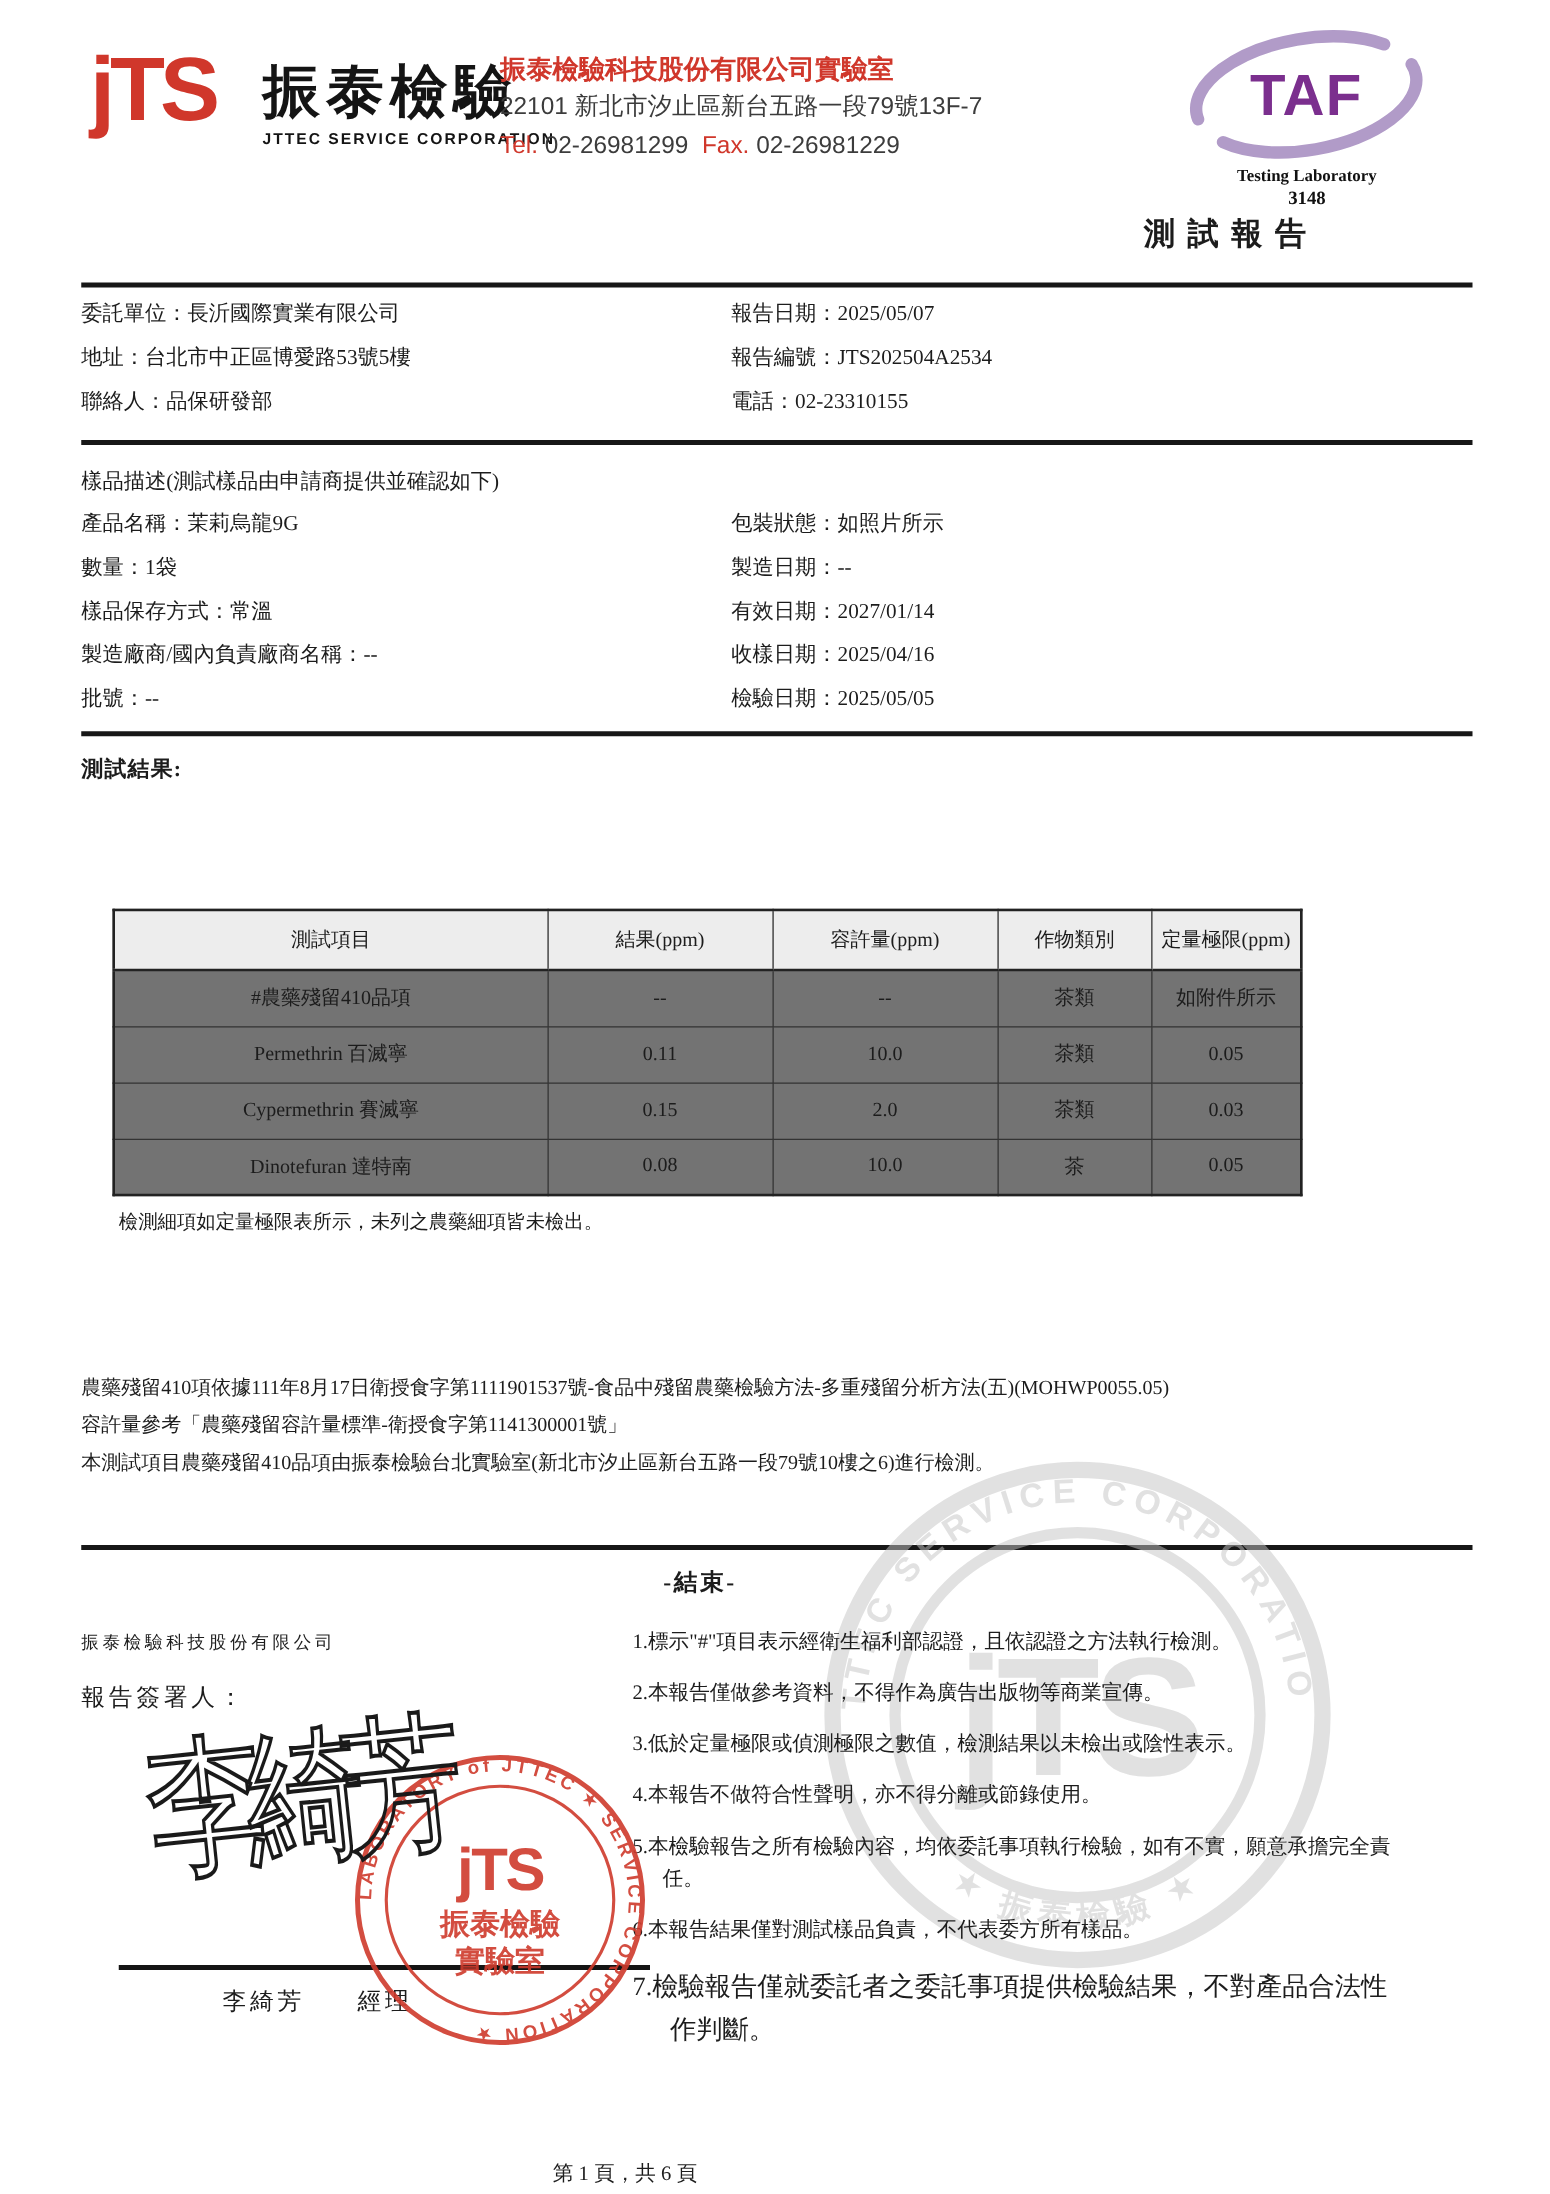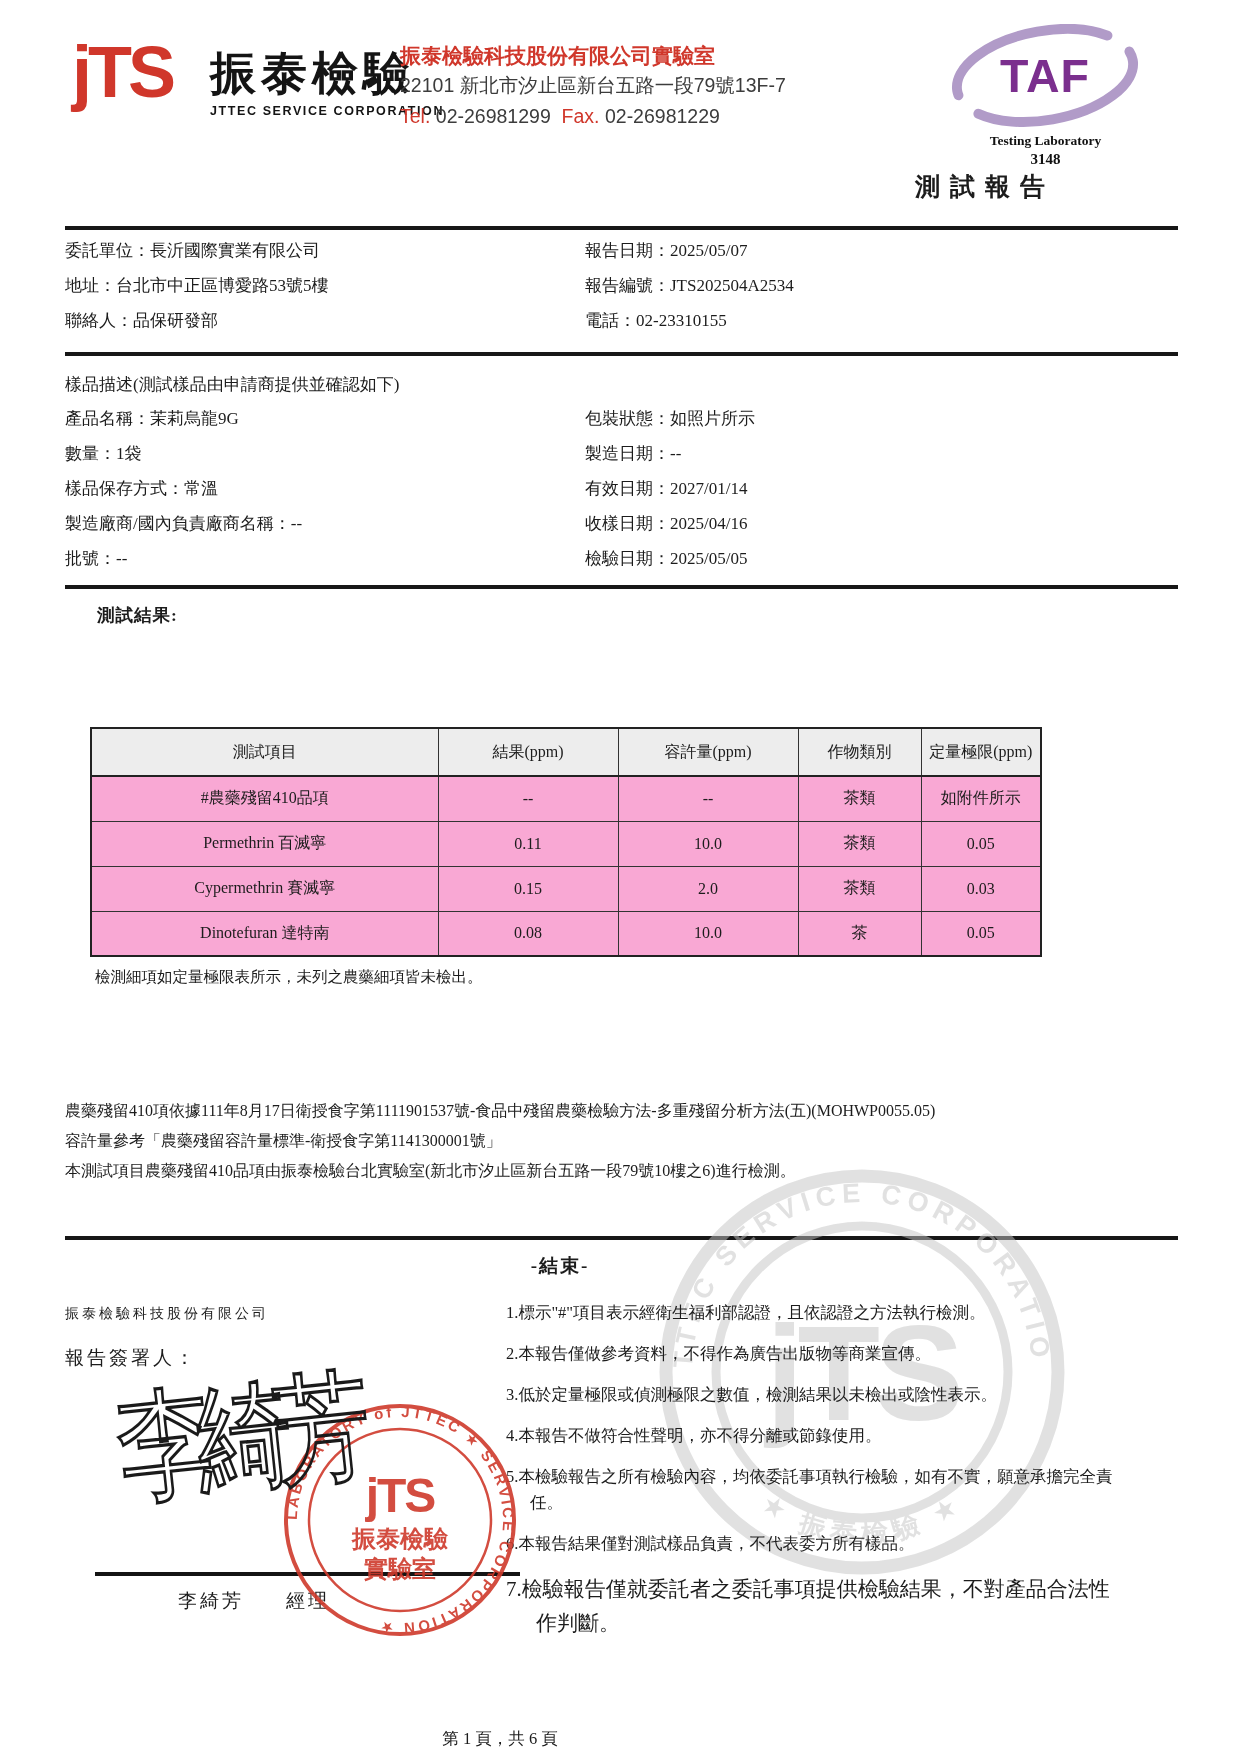--- a/index.html
+++ b/index.html
@@ -32,24 +32,24 @@
   .taf-number  { font-size:15px;  font-weight:bold; text-align:center; color:#111; }
   .taf-text { font-family:"Liberation Sans","DejaVu Sans",sans-serif; font-size:47px; font-weight:900; fill:#7b2f8e; letter-spacing:1px; }
 
   
   .doc-title { width:990px; left:65px; text-align:right; font-size:25px; font-weight:bold; letter-spacing:10px; }
   .rule { position:absolute; left:65px; width:1113px; height:4px; background:#171717; }
 
   
   .kv { font-size:17px; line-height:20px; margin-bottom:15px; white-space:nowrap; }
   .section-heading { font-size:17px; }
-  .results-heading { font-size:17.5px; font-weight:600; letter-spacing:1px;margin-left:32px; }
-
-  
-  table.results { border-collapse:collapse; table-layout:fixed; width:950px; border:2px solid #222; background:#f9a8d4; }
+  .results-heading { font-size:17.5px; font-weight:600; letter-spacing:1px; }
+
+  
+  table.results { border-collapse:collapse; table-layout:fixed; width:950px; border:2px solid #222; background:#737373; }
   table.results th {
     height:48px; background:#ededed; font-weight:normal; font-size:16px;
     border:1px solid #333; border-bottom:2px solid #222; text-align:center;
   }
   table.results td { height:45px; font-size:16px; border:1px solid #333; text-align:center; }
   .table-footnote { font-size:15.5px; }
 
   
   .remark-heading { font-size:16.5px; line-height:24px; }
   .remark-line { font-size:16px; line-height:30px; white-space:nowrap; }

